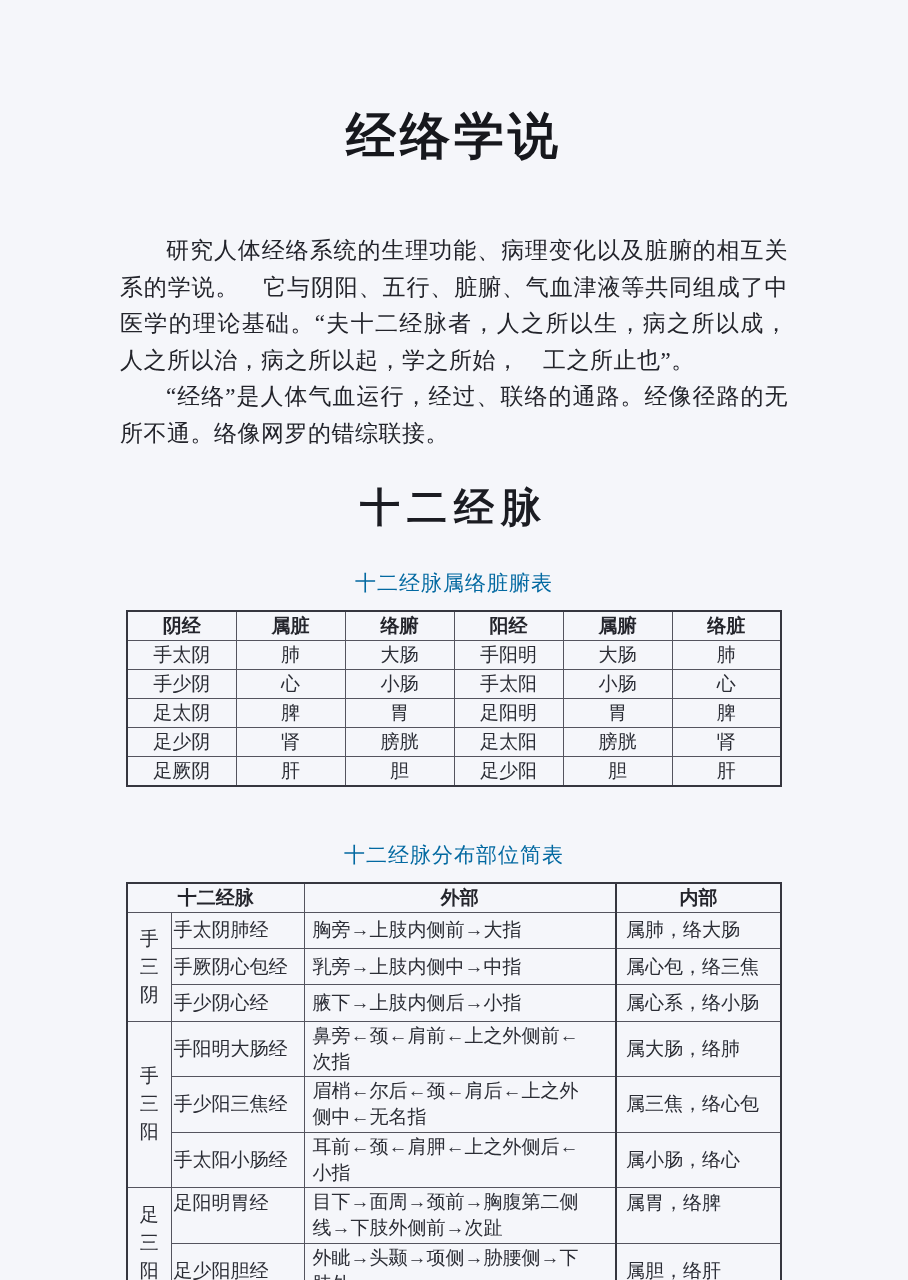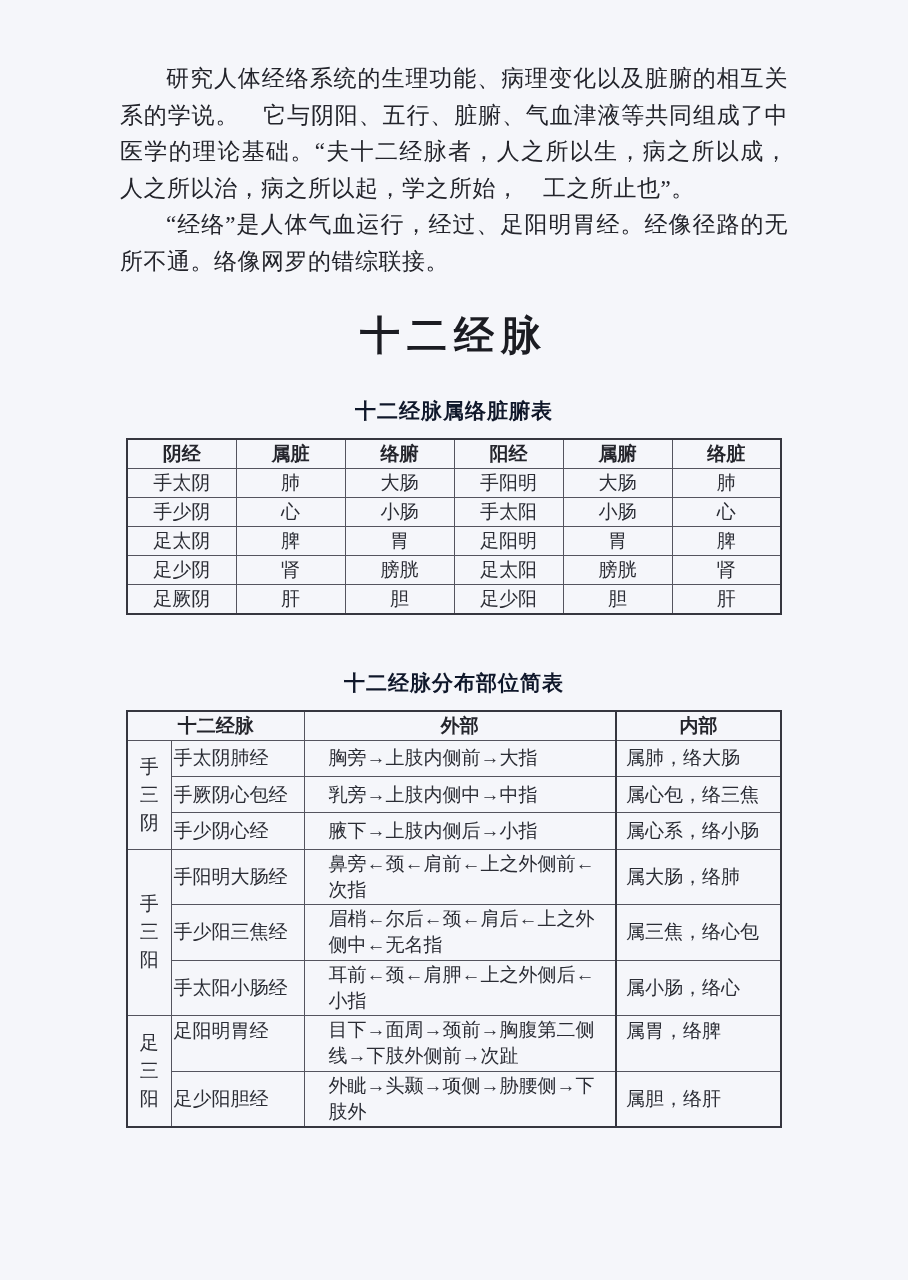--- a/index.html
+++ b/index.html
@@ -35,24 +35,24 @@
     margin-top:26px;
     text-align:center;
     font-size:40px;
     letter-spacing:7px;
     line-height:58px;
     color:#1b1c22;
   }
 
   .table-caption {
     text-align:center;
-    font-weight:bold;
+    font-weight:normal;
     font-size:21px;
     letter-spacing:1px;
-    color:#0f172a;
+    color:#0369a1;
   }
   .caption-1 { margin-top:32px; }
   .caption-2 { margin-top:54px; }
 
   table {
     width:654px;
     margin:13px auto 0;
     border-collapse:collapse;
     table-layout:fixed;
     font-size:19px;
@@ -64,41 +64,42 @@
     vertical-align:middle;
     height:28px;
     line-height:26px;
     padding:1px 2px;
   }
   th { font-weight:bold; color:#24252c; }
   .tbl { border:2px solid #36363f; }
 
   
   .tbl2 td.name-cell { text-align:left; padding-left:2px; }
-  .tbl2 td.ext-cell  { text-align:left; padding-left:24px; padding-right:18px; }
+  .tbl2 td.ext-cell  { text-align:left; padding-left:8px; padding-right:18px; }
   .tbl2 td.int-cell  { text-align:left; padding-left:9px; border-left:2px solid #36363f;margin-left:12px; }
   .tbl2 th.ext-head  { }
   .tbl2 th.int-head  { border-left:2px solid #36363f; }
   .tbl2 td.group-cell { padding:0; }
   .vtext {
     width:1.1em; margin:12px auto;
     line-height:28px; text-align:center;
     word-break:break-all;
   }
   .tall td { height:56px; }
 </style>
 </head>
 <body>
 
 <div class="page">
 
+  <h1 class="doc-title">经络学说</h1>
 
   <div class="body-text">
     <p>研究人体经络系统的生理功能、病理变化以及脏腑的相互关系的学说。　它与阴阳、五行、脏腑、气血津液等共同组成了中医学的理论基础。“夫十二经脉者，人之所以生，病之所以成，人之所以治，病之所以起，学之所始，　工之所止也”。</p>
-    <p>“经络”是人体气血运行，经过、足阳明胃经。经像径路的无所不通。络像网罗的错综联接。</p>
+    <p>“经络”是人体气血运行，经过、联络的通路。经像径路的无所不通。络像网罗的错综联接。</p>
   </div>
 
   <h2 class="section-heading">十二经脉</h2>
 
   <div class="table-caption caption-1">十二经脉属络脏腑表</div>
 
   <table class="tbl tbl1">
     <colgroup>
       <col style="width:109px">
         <col style="width:109px">

